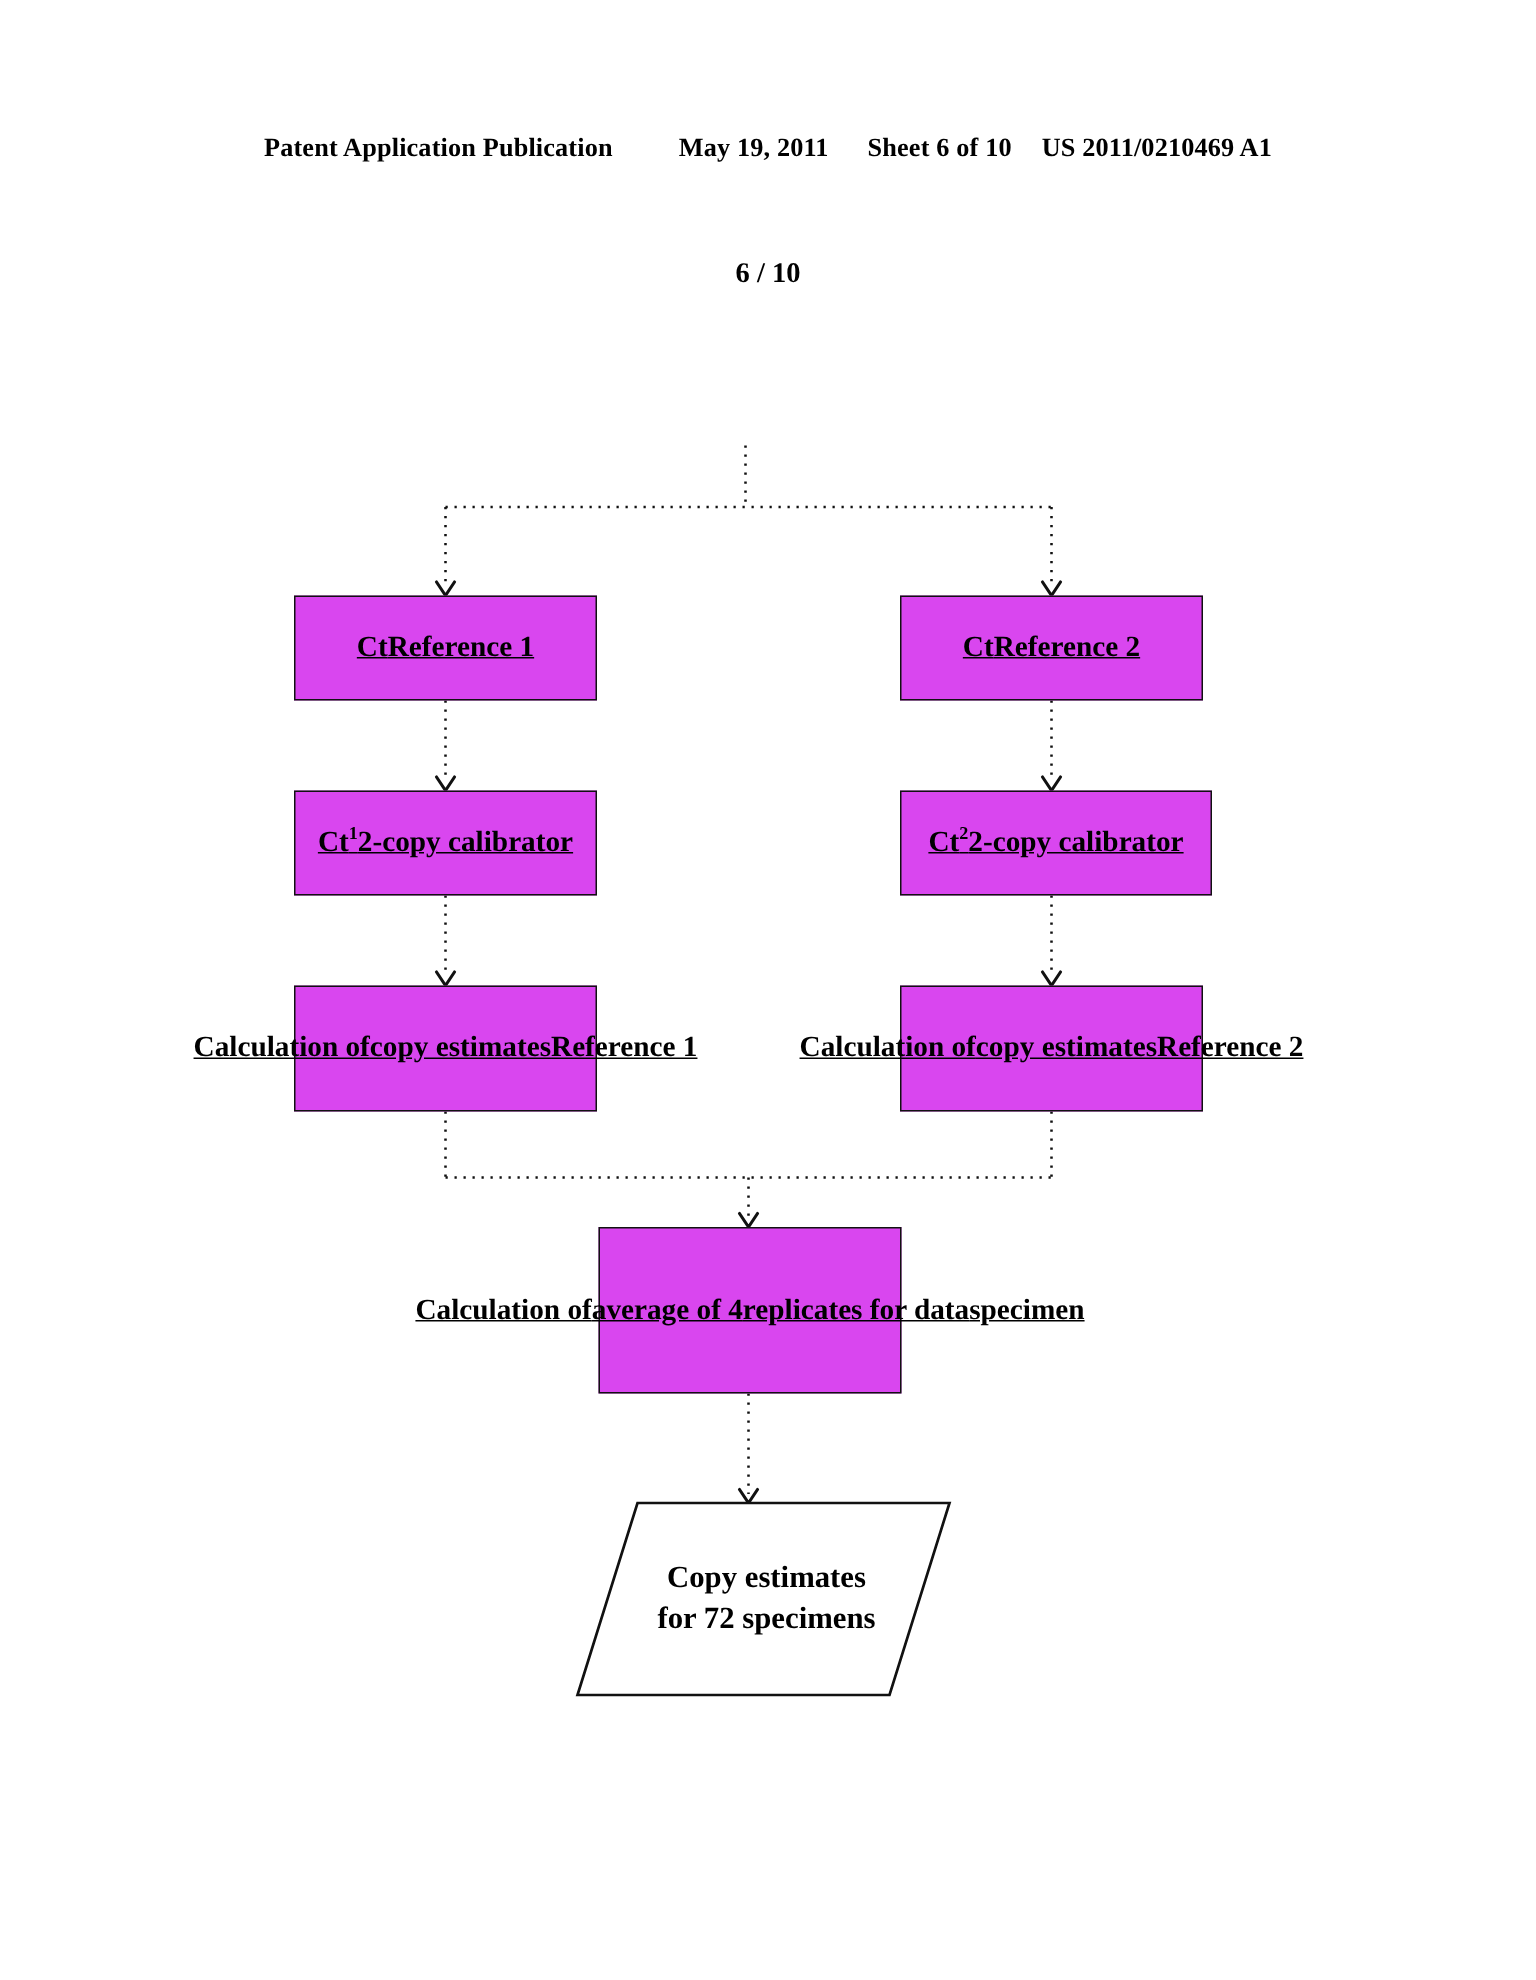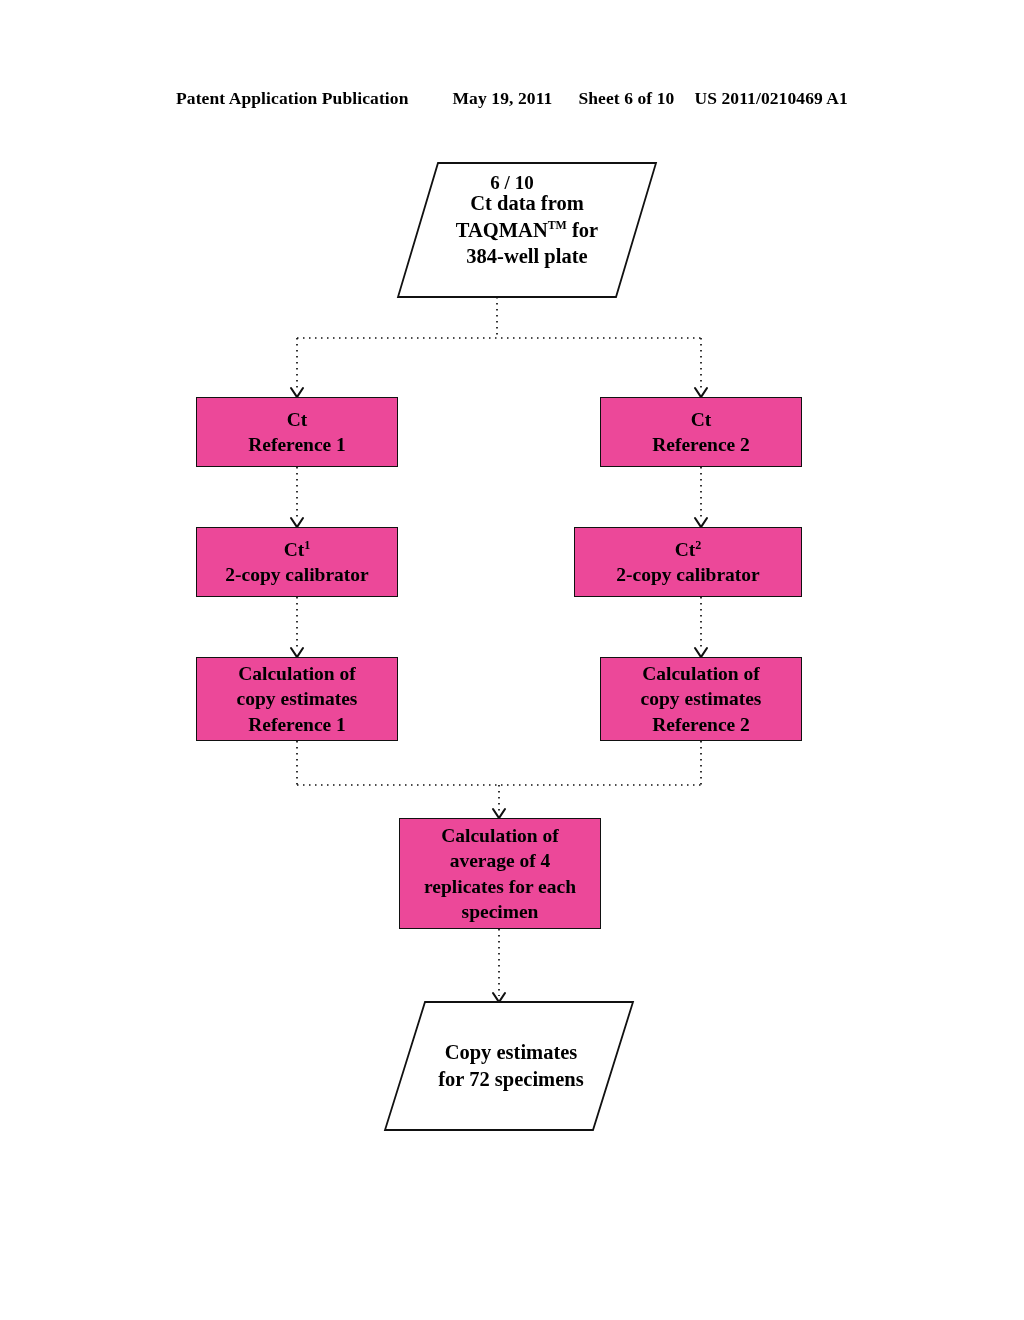--- a/index.html
+++ b/index.html
@@ -38,30 +38,31 @@
     position: absolute;
     top: 0; left: 0;
     width: 1024px;
     height: 1320px;
   }
 
   
   .node-box {
     position: absolute;
     border: 1.6px solid #111;
-    background: #ec4899;
+    background: #d946ef;
     display: flex;
-    flex-direction: column;
+    flex-direction: row;
     align-items: center;
     justify-content: center;
     text-align: center;
     font-weight: bold;
     font-size: 19.5px;
     line-height: 1.30;
     padding: 4px 6px;
+    text-decoration: underline;
   }
   .node-box .ln { display: block; white-space: nowrap; }
   .node-box sup {
     font-size: 0.62em;
     vertical-align: super;
     line-height: 0;
     font-weight: bold;
   }
 
   
@@ -162,69 +163,59 @@
       <polyline points="695,388 701,397 707,388"></polyline>
       <polyline points="291,518 297,527 303,518"></polyline>
       <polyline points="695,518 701,527 707,518"></polyline>
       <polyline points="291,648 297,657 303,648"></polyline>
       <polyline points="695,648 701,657 707,648"></polyline>
       <polyline points="493,809 499,818 505,809"></polyline>
       <polyline points="493,993 499,1002 505,993"></polyline>
     </g>
   </svg>
 
-  <div class="node-para" style="left:396px; top:161px; width:262px; height:138px;">
-    <svg class="para-shape" viewBox="0 0 262 138" preserveAspectRatio="none">
-      <polygon points="42,2 260,2 220,136 2,136" fill="#ffffff" stroke="#111111" stroke-width="1.8"></polygon>
-    </svg>
-    <div class="para-text">
-      <span class="ln">Ct data from</span>
-      <span class="ln"><span>TAQMAN</span><sup>TM</sup><span> for</span></span>
-      <span class="ln">384-well plate</span>
-    </div>
-  </div>
 
   <div class="page-marker" style="top:172px;">6 / 10</div>
 
   <div class="node-box" style="left:196px; top:397px; width:202px; height:70px;">
     <span class="ln">Ct</span>
     <span class="ln">Reference 1</span>
   </div>
 
   <div class="node-box" style="left:600px; top:397px; width:202px; height:70px;">
     <span class="ln">Ct</span>
     <span class="ln">Reference 2</span>
   </div>
 
   <div class="node-box" style="left:196px; top:527px; width:202px; height:70px;">
     <span class="ln"><span>Ct</span><sup>1</sup></span>
     <span class="ln">2-copy calibrator</span>
   </div>
 
-  <div class="node-box" style="left:574px; top:527px; width:228px; height:70px;">
+  <div class="node-box" style="left:600px; top:527px; width:208px; height:70px;">
     <span class="ln"><span>Ct</span><sup>2</sup></span>
     <span class="ln">2-copy calibrator</span>
   </div>
 
   <div class="node-box" style="left:196px; top:657px; width:202px; height:84px;">
     <span class="ln">Calculation of</span>
     <span class="ln">copy estimates</span>
     <span class="ln">Reference 1</span>
   </div>
 
   <div class="node-box" style="left:600px; top:657px; width:202px; height:84px;">
     <span class="ln">Calculation of</span>
     <span class="ln">copy estimates</span>
     <span class="ln">Reference 2</span>
   </div>
 
   <div class="node-box" style="left:399px; top:818px; width:202px; height:111px;">
     <span class="ln">Calculation of</span>
     <span class="ln">average of 4</span>
-    <span class="ln">replicates for each</span>
+    <span class="ln">replicates for data</span>
     <span class="ln">specimen</span>
   </div>
 
   <div class="node-para" style="left:383px; top:1000px; width:252px; height:132px;">
     <svg class="para-shape" viewBox="0 0 252 132" preserveAspectRatio="none">
       <polygon points="42,2 250,2 210,130 2,130" fill="#ffffff" stroke="#111111" stroke-width="1.8"></polygon>
     </svg>
     <div class="para-text" style="transform:translateX(2px);">
       <span class="ln">Copy estimates</span>
       <span class="ln">for 72 specimens</span>

